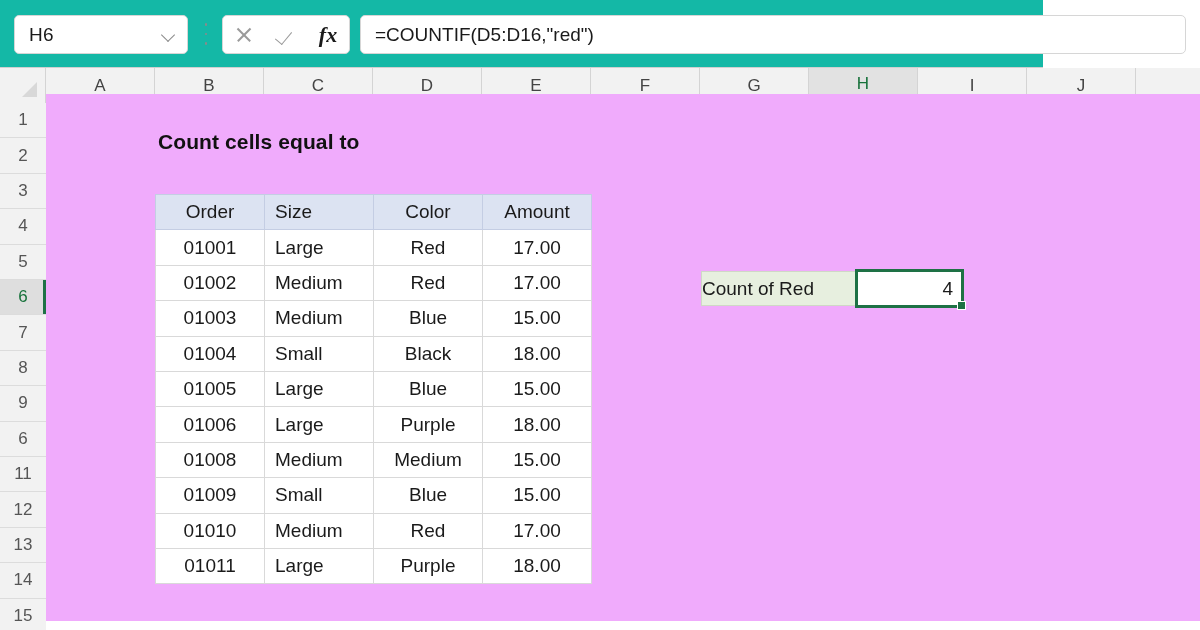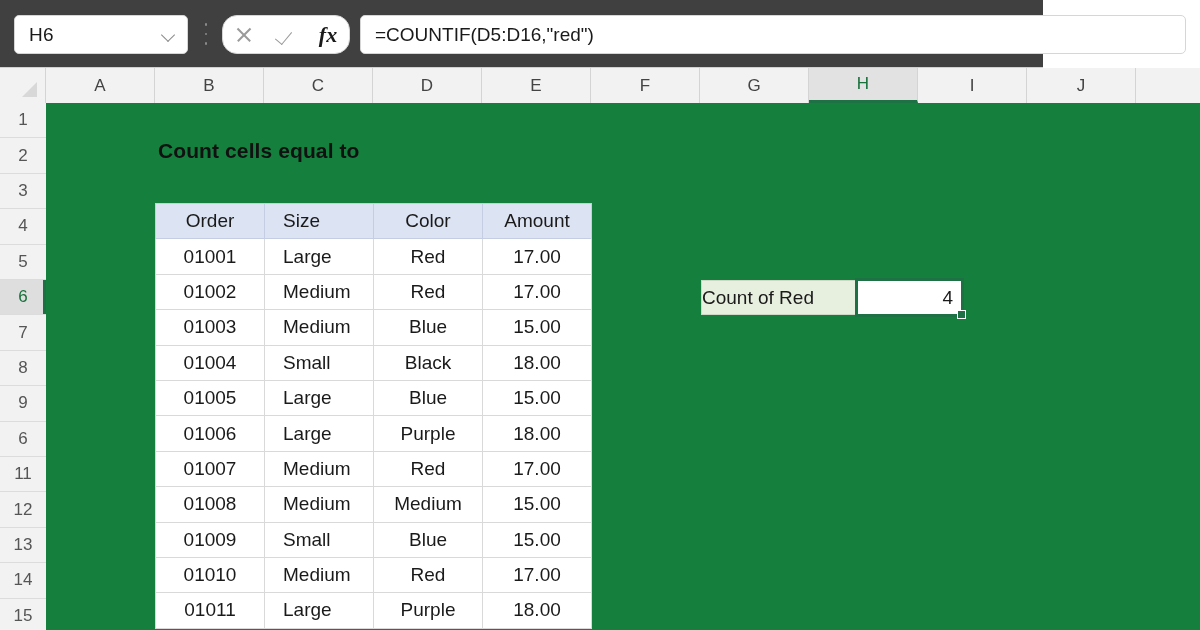--- a/index.html
+++ b/index.html
@@ -7,21 +7,21 @@
     width: 1200px; height: 630px;
     overflow: hidden;
     background: #ffffff;
     font-family: "Liberation Sans", sans-serif;
   }
 
   
   .formula-strip {
     position: absolute; left: 0; top: 0;
     width: 1043px; height: 68px;
-    background: #404040;
+    background: #14b8a6;
     border-bottom: 1px solid #d0d0d0;
   }
   .name-box {
     position: absolute; left: 14px; top: 15px;
     width: 174px; height: 39px;
     background: #ffffff;
     border: 1px solid #d6d6d6;
     border-radius: 5px;
     display: flex; align-items: center;
     padding: 0 10px 0 14px;
@@ -51,21 +51,21 @@
     display: flex; flex-direction: column;
     align-items: center; justify-content: space-between;
   }
   .kebab i { display: block; width: 2.6px; height: 2.6px; border-radius: 50%; background: #8a8a8a; }
 
   .fx-group {
     position: absolute; left: 222px; top: 15px;
     width: 128px; height: 39px;
     background: #ffffff;
     border: 1px solid #d6d6d6;
-    border-radius: 15px;
+    border-radius: 5px;
     display: flex; align-items: center; justify-content: space-around;
   }
   .ic { width: 30px; height: 30px; position: relative; }
   .ic-x::before, .ic-x::after {
     content: ""; position: absolute; left: 6px; top: 14px;
     width: 18px; height: 1.5px; background: #9a9a9a;
   }
   .ic-x::before { transform: rotate(45deg); }
   .ic-x::after  { transform: rotate(-45deg); }
   .ic-check::before {
@@ -144,23 +144,23 @@
   }
   .rh.sel { background: #dedede; color: #16713a; }
   .rh.sel::after {
     content: ""; position: absolute;
     right: 0; top: 0; bottom: 0; width: 3px;
     background: #1e7145;
   }
 
   
   .grid {
-    position: absolute; left: 46px; top: 103px;
+    position: absolute; left: 46px; top: 94px;
     width: 1154px; height: 527px;
-    background: #15803d;
+    background: #f0abfc;
     overflow: hidden;
   }
 
   .title {
     position: absolute;
     left: 112px; top: 36px;
     font-size: 21px; font-weight: bold;
     color: #111;
     letter-spacing: .1px;
   }
@@ -170,21 +170,21 @@
     position: absolute;
     left: 109px; top: 100px;
     border-collapse: collapse;
   }
   .dtable td, .dtable th {
     height: 35.4px;
     border: 1px solid #d9d9d9;
     font-size: 19px;
     font-weight: normal;
     color: #1a1a1a;
-    padding: 0 18px;
+    padding: 0 10px;
     background: #ffffff;
   }
   .dtable thead th { background: #dce3f2; border-color: #c4cde3; }
   .c-order { width: 109px; text-align: center; }
   .c-size  { width: 109px; text-align: left; }
   .c-color { width: 109px; text-align: center; }
   .c-amt   { width: 109px; text-align: center; }
   .dtable thead .c-order { text-align: center; }
   .dtable thead .c-size  { text-align: left; }
   .dtable thead .c-color { text-align: center; }
@@ -322,26 +322,20 @@
         <td class="c-color">Blue</td>
         <td class="c-amt">15.00</td>
       </tr>
       <tr>
         <td class="c-order">01006</td>
         <td class="c-size">Large</td>
         <td class="c-color">Purple</td>
         <td class="c-amt">18.00</td>
       </tr>
       <tr>
-        <td class="c-order">01007</td>
-        <td class="c-size">Medium</td>
-        <td class="c-color">Red</td>
-        <td class="c-amt">17.00</td>
-      </tr>
-      <tr>
         <td class="c-order">01008</td>
         <td class="c-size">Medium</td>
         <td class="c-color">Medium</td>
         <td class="c-amt">15.00</td>
       </tr>
       <tr>
         <td class="c-order">01009</td>
         <td class="c-size">Small</td>
         <td class="c-color">Blue</td>
         <td class="c-amt">15.00</td>

